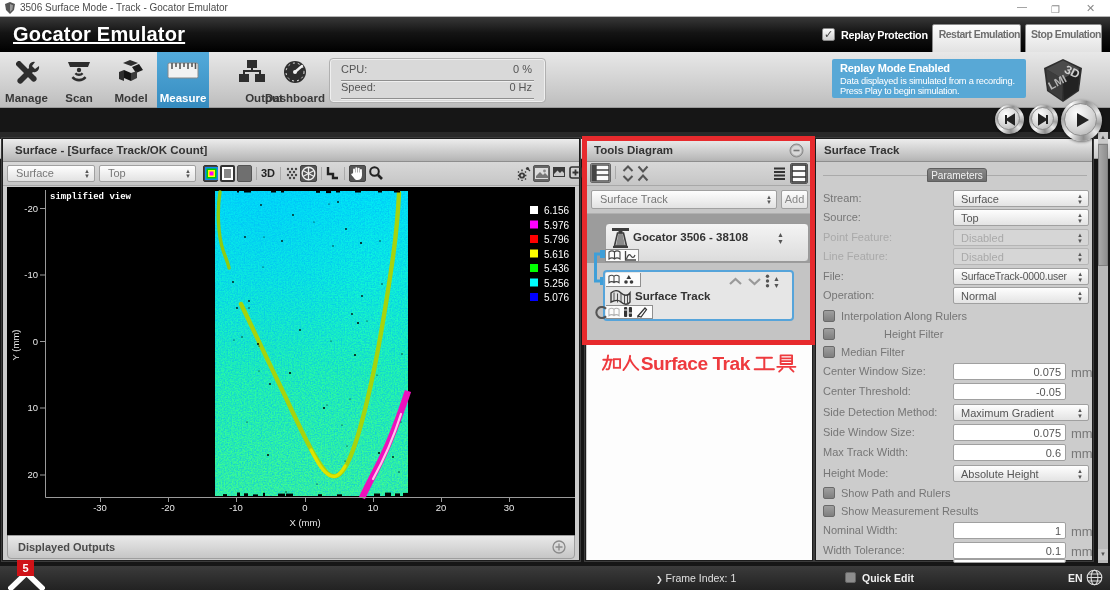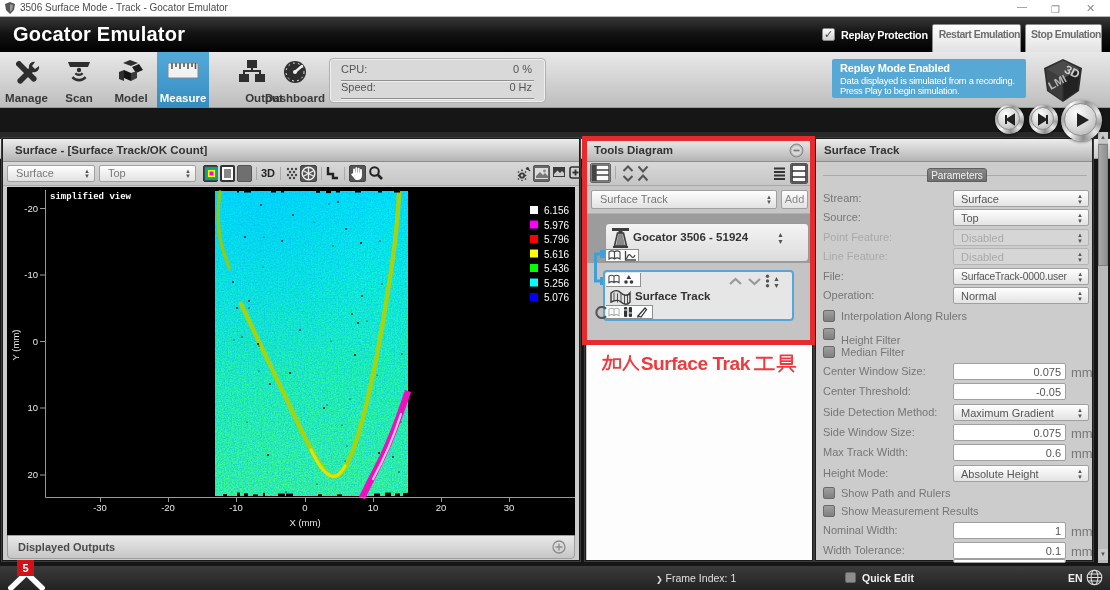--- a/index.html
+++ b/index.html
@@ -4,21 +4,21 @@
 *{margin:0;padding:0;box-sizing:border-box;}
 html,body{width:1110px;height:590px;overflow:hidden;}
 body{font-family:"Liberation Sans",sans-serif;background:#161616;position:relative;}
 .abs{position:absolute;}
 
 #titlebar{left:0;top:0;width:1110px;height:17px;background:#ffffff;border-bottom:1px solid #b5b5b5;}
 #titlebar .ttl{left:20px;top:2px;font-size:10px;color:#4a4a4a;}
 .winbtn{top:4px;color:#8a8a8a;font-size:10px;}
 
 #blackbar{left:0;top:17px;width:1110px;height:35px;background:linear-gradient(#383838,#141414 45%,#000);}
-#blackbar h1{left:13px;top:6px;font-size:20px;font-weight:bold;color:#fff;letter-spacing:.2px;position:absolute;}
+#blackbar h1{left:13px;top:6px;font-size:20px;font-weight:bold;color:#fff;letter-spacing:.2px;position:absolute;text-decoration:underline;}
 .hdrbtn{top:7px;height:35px;white-space:nowrap;background:linear-gradient(#fdfdfd,#dcdcdc);border:1px solid #8a8a8a;border-radius:2px;color:#6e6e6e;font-weight:bold;font-size:10.5px;text-align:right;line-height:19px;letter-spacing:-0.5px;}
 #rpbox{left:822px;top:11px;width:13px;height:13px;background:linear-gradient(#fdfdfd,#cfcfcf);border:1px solid #888;border-radius:2px;color:#444;font-size:11px;line-height:11px;text-align:center;}
 #rplabel{left:841px;top:12px;color:#fff;font-weight:bold;font-size:10.8px;white-space:nowrap;letter-spacing:-0.3px;text-align:right;}
 
 #toolbar{left:0;top:52px;width:1110px;height:56px;background:linear-gradient(#e8e8e8,#cfcfcf 60%,#bdbdbd);border-bottom:1px solid #9a9a9a;}
 .tbitem{top:0;height:56px;text-align:center;color:#383838;}
 .tbitem .lbl{position:absolute;width:100%;top:40px;font-size:11.5px;font-weight:bold;}
 .tbitem svg{position:absolute;top:6px;left:50%;transform:translateX(-50%);}
 #measItem{background:linear-gradient(#53aada,#368cc0);color:#fff;}
 #cpubox{left:330px;top:7px;width:215px;height:43px;background:#d9d9d9;border:1px solid #efefef;outline:1px solid #b0b0b0;border-radius:3px;}
@@ -540,21 +540,21 @@
   <div class="node" style="left:19px;top:84px;width:204px;height:39px;">
     <svg style="position:absolute;left:5px;top:3px;" width="19" height="21" viewBox="0 0 19 21">
         <g fill="#3d3d3d">
           <rect x="1" y="1" width="17" height="3"></rect>
           <rect x="7.5" y="4" width="4" height="2"></rect>
           <path d="M6.5 6 h6 l3 13 h-12 Z" fill="none" stroke="#3d3d3d" stroke-width="1.6"></path>
           <path d="M7.5 6 h4 l2.5 13 h-9 Z" fill="#3d3d3d" opacity=".55"></path>
           <rect x="2" y="19" width="15" height="2"></rect>
         </g>
       </svg>
-    <div style="position:absolute;left:27px;top:7px;font-size:11.5px;font-weight:bold;color:#333;">Gocator 3506 - 51924</div>
+    <div style="position:absolute;left:27px;top:7px;font-size:11.5px;font-weight:bold;color:#333;">Gocator 3506 - 38108</div>
     <div style="position:absolute;right:24px;top:8px;font-size:7px;color:#555;line-height:6.5px;">▲<br>▼</div>
   </div>
   <div class="minibox" style="left:19px;top:110px;width:34px;height:13px;">
     <svg width="13" height="11" viewBox="0 0 13 11" style="margin-left:2px">
         <path d="M1 2 C3 .5 5 .5 6.5 2 C8 .5 10 .5 12 2 V9 C10 7.5 8 7.5 6.5 9 C5 7.5 3 7.5 1 9 Z M6.5 2 V9" fill="none" stroke="#444" stroke-width="1.1"></path>
       </svg>
     <svg width="13" height="11" viewBox="0 0 13 11" style="margin-left:3px">
         <path d="M1.5 1 V10 H12" fill="none" stroke="#444" stroke-width="1.3"></path>
         <path d="M2.5 9 C4 4 6 4 7 6 C8 8 10 8 11 5" fill="none" stroke="#444" stroke-width="1.2"></path>
       </svg>
@@ -644,21 +644,21 @@
 <div class="fdd dis" style="top:90px;">Disabled<span class="udar">▲<br>▼</span></div>
 <div class="frow" style="top:111px;color:#a9a9a9">Line Feature:</div>
 <div class="fdd dis" style="top:109px;">Disabled<span class="udar">▲<br>▼</span></div>
 <div class="frow" style="top:131px;color:#767676">File:</div>
 <div class="fdd" style="top:129px;font-size:10.3px;letter-spacing:-0.2px;">SurfaceTrack-0000.user<span class="udar">▲<br>▼</span></div>
 <div class="frow" style="top:150px;color:#767676">Operation:</div>
 <div class="fdd" style="top:148px;">Normal<span class="udar">▲<br>▼</span></div>
 <div class="cb" style="top:171px;"></div>
 <div class="cblbl" style="top:171px;">Interpolation Along Rulers</div>
 <div class="cb" style="top:189px;"></div>
-<div class="cblbl" style="top:195px;">Height Filter</div>
+<div class="cblbl" style="top:189px;margin-left:43px;">Height Filter</div>
 <div class="cb" style="top:207px;"></div>
 <div class="cblbl" style="top:207px;">Median Filter</div>
 <div class="frow" style="top:226px;">Center Window Size:</div>
 <div class="fin" style="top:224px;">0.075</div>
 <div class="mm" style="top:226px;">mm</div>
 <div class="frow" style="top:246px;">Center Threshold:</div>
 <div class="fin" style="top:244px;">-0.05</div>
 <div class="mm" style="top:246px;"></div>
 <div class="frow" style="top:267px;color:#767676">Side Detection Method:</div>
 <div class="fdd" style="top:265px;">Maximum Gradient<span class="udar">▲<br>▼</span></div>

